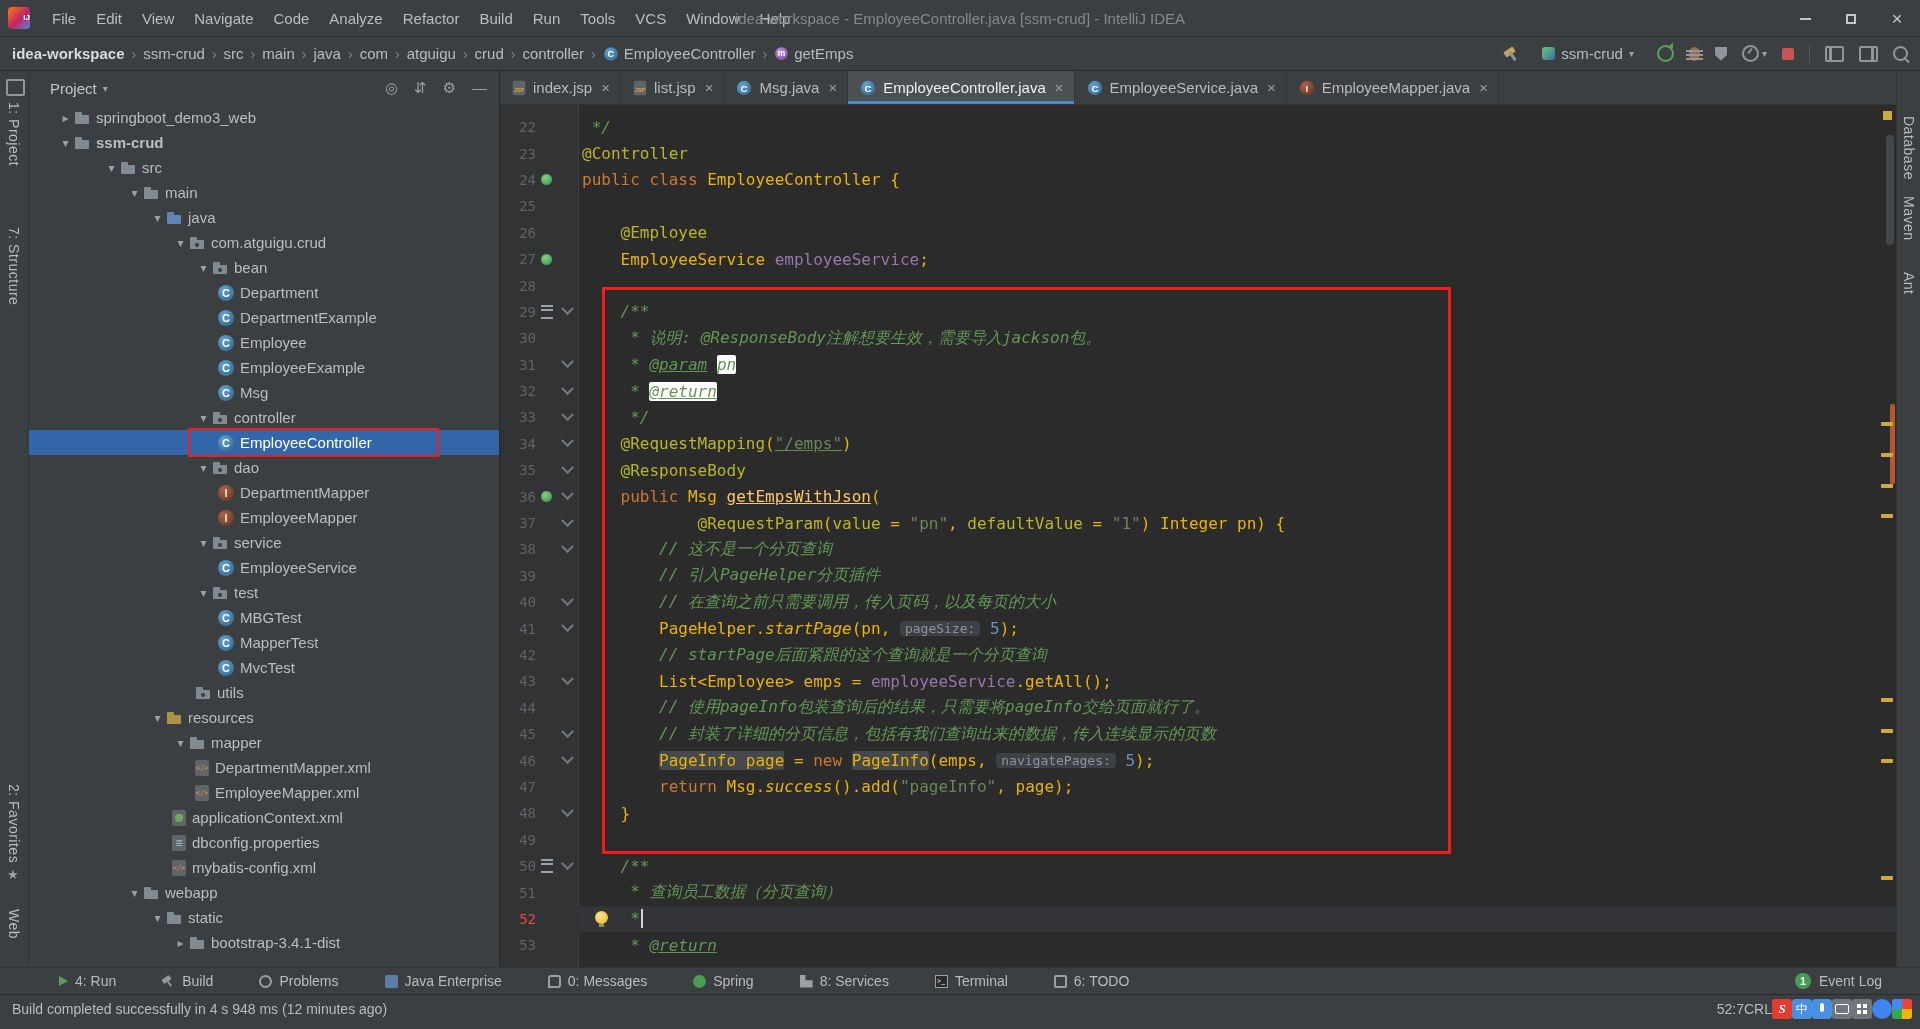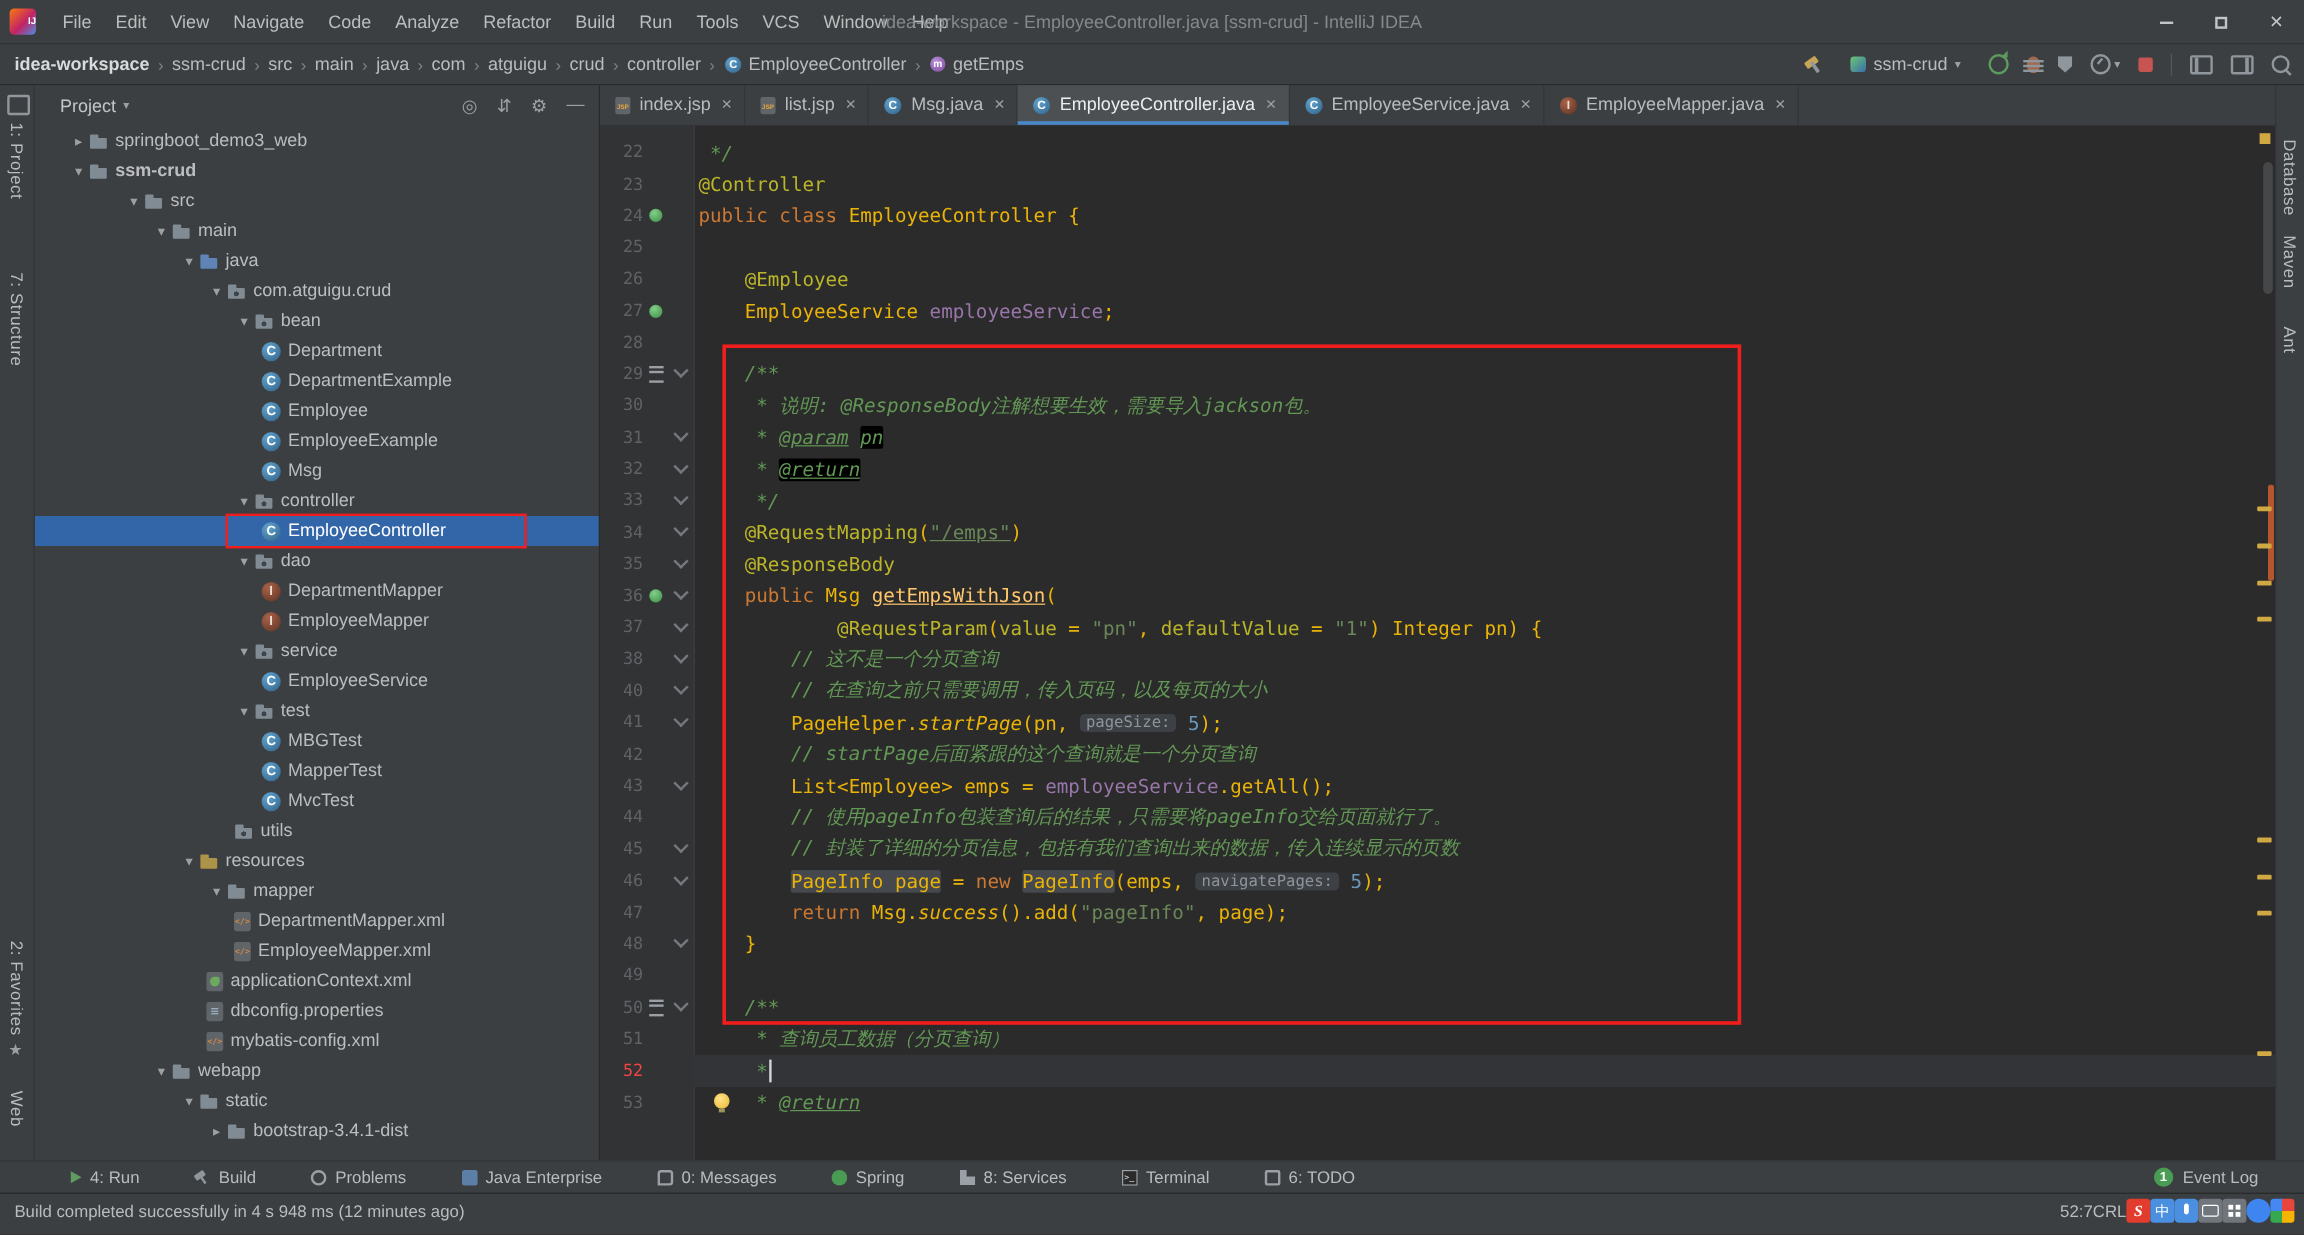--- a/index.html
+++ b/index.html
@@ -134,21 +134,21 @@
   .t-a{color:#bbb529;}
   .t-s{color:#6a8759;}
   .t-n{color:#6897bb;}
   .t-c,.t-d{color:#629755;font-style:italic;}
   .t-dt{color:#629755;font-style:italic;text-decoration:underline;}
   .t-f{color:#9876aa;}
   .t-m{color:#ffc66b;}
   .t-p{color:#eab308;}
   .t-it{font-style:italic;}
   .t-u{text-decoration:underline;}
-  .t-hl-y{background:#000000;border-radius:2px;}
+  .t-hl-y{background:#ffffff;border-radius:2px;}
   .t-hl-g{background:#45494d;border-radius:2px;}
   .t-hint{background:#3d4145;color:#8d949b;border-radius:4px;padding:0 5px;font-size:13px;}
 
   
   .emark{position:absolute;right:3px;width:12px;height:4px;background:#d0a942;border-radius:1px;z-index:4;}
   .emark-sq{position:absolute;right:4px;top:6px;width:9px;height:9px;background:#d0a942;z-index:4;}
   .emark-th{position:absolute;right:1px;top:299px;width:5px;height:80px;background:#b4562e;border-radius:2px;z-index:3;}
   .scroll-thumb{position:absolute;right:2px;top:30px;width:8px;height:110px;background:rgba(170,175,180,.22);border-radius:4px;z-index:2;}
 
   
@@ -542,20 +542,21 @@
           <div class="code-line"><span class="ln">29</span><span class="gic"><span class="g-doc"></span></span><span class="fold"><span class="fold-ch"></span></span><span class="lc"><span class="t-d">    /**</span></span></div>
           <div class="code-line"><span class="ln">30</span><span class="gic"></span><span class="fold"></span><span class="lc"><span class="t-d">     * 说明: @ResponseBody注解想要生效，需要导入jackson包。</span></span></div>
           <div class="code-line"><span class="ln">31</span><span class="gic"></span><span class="fold"><span class="fold-ch"></span></span><span class="lc"><span class="t-d">     * </span><span class="t-dt">@param</span><span class="t-d"> </span><span class="t-d t-hl-y">pn</span></span></div>
           <div class="code-line"><span class="ln">32</span><span class="gic"></span><span class="fold"><span class="fold-ch"></span></span><span class="lc"><span class="t-d">     * </span><span class="t-dt t-hl-y">@return</span></span></div>
           <div class="code-line"><span class="ln">33</span><span class="gic"></span><span class="fold"><span class="fold-ch"></span></span><span class="lc"><span class="t-d">     */</span></span></div>
           <div class="code-line"><span class="ln">34</span><span class="gic"></span><span class="fold"><span class="fold-ch"></span></span><span class="lc"><span class="t-p">    </span><span class="t-a">@RequestMapping</span><span class="t-p">(</span><span class="t-s t-u">"/emps"</span><span class="t-p">)</span></span></div>
           <div class="code-line"><span class="ln">35</span><span class="gic"></span><span class="fold"><span class="fold-ch"></span></span><span class="lc"><span class="t-p">    </span><span class="t-a">@ResponseBody</span></span></div>
           <div class="code-line"><span class="ln">36</span><span class="gic"><span class="g-bean"></span></span><span class="fold"><span class="fold-ch"></span></span><span class="lc"><span class="t-p">    </span><span class="t-k">public</span><span class="t-p"> Msg </span><span class="t-m t-u">getEmpsWithJson</span><span class="t-p">(</span></span></div>
           <div class="code-line"><span class="ln">37</span><span class="gic"></span><span class="fold"><span class="fold-ch"></span></span><span class="lc"><span class="t-p">            </span><span class="t-a">@RequestParam</span><span class="t-p">(</span><span class="t-a">value</span><span class="t-p"> = </span><span class="t-s">"pn"</span><span class="t-p">, </span><span class="t-a">defaultValue</span><span class="t-p"> = </span><span class="t-s">"1"</span><span class="t-p">) Integer pn) {</span></span></div>
           <div class="code-line"><span class="ln">38</span><span class="gic"></span><span class="fold"><span class="fold-ch"></span></span><span class="lc"><span class="t-p">        </span><span class="t-c">// 这不是一个分页查询</span></span></div>
+          <div class="code-line"><span class="ln">39</span><span class="gic"></span><span class="fold"></span><span class="lc"><span class="t-p">        </span><span class="t-c">// 引入PageHelper分页插件</span></span></div>
           <div class="code-line"><span class="ln">40</span><span class="gic"></span><span class="fold"><span class="fold-ch"></span></span><span class="lc"><span class="t-p">        </span><span class="t-c">// 在查询之前只需要调用，传入页码，以及每页的大小</span></span></div>
           <div class="code-line"><span class="ln">41</span><span class="gic"></span><span class="fold"><span class="fold-ch"></span></span><span class="lc"><span class="t-p">        PageHelper.</span><span class="t-p t-it">startPage</span><span class="t-p">(pn, </span><span class="t-hint">pageSize:</span><span class="t-p"> </span><span class="t-n">5</span><span class="t-p">);</span></span></div>
           <div class="code-line"><span class="ln">42</span><span class="gic"></span><span class="fold"></span><span class="lc"><span class="t-p">        </span><span class="t-c">// startPage后面紧跟的这个查询就是一个分页查询</span></span></div>
           <div class="code-line"><span class="ln">43</span><span class="gic"></span><span class="fold"><span class="fold-ch"></span></span><span class="lc"><span class="t-p">        List&lt;Employee&gt; emps = </span><span class="t-f">employeeService</span><span class="t-p">.getAll();</span></span></div>
           <div class="code-line"><span class="ln">44</span><span class="gic"></span><span class="fold"></span><span class="lc"><span class="t-p">        </span><span class="t-c">// 使用pageInfo包装查询后的结果，只需要将pageInfo交给页面就行了。</span></span></div>
           <div class="code-line"><span class="ln">45</span><span class="gic"></span><span class="fold"><span class="fold-ch"></span></span><span class="lc"><span class="t-p">        </span><span class="t-c">// 封装了详细的分页信息，包括有我们查询出来的数据，传入连续显示的页数</span></span></div>
           <div class="code-line"><span class="ln">46</span><span class="gic"></span><span class="fold"><span class="fold-ch"></span></span><span class="lc"><span class="t-p">        </span><span class="t-p t-hl-g">PageInfo page</span><span class="t-p"> = </span><span class="t-k">new</span><span class="t-p"> </span><span class="t-p t-hl-g">PageInfo</span><span class="t-p">(emps, </span><span class="t-hint">navigatePages:</span><span class="t-p"> </span><span class="t-n">5</span><span class="t-p">);</span></span></div>
           <div class="code-line"><span class="ln">47</span><span class="gic"></span><span class="fold"></span><span class="lc"><span class="t-p">        </span><span class="t-k">return</span><span class="t-p"> Msg.</span><span class="t-p t-it">success</span><span class="t-p">().add(</span><span class="t-s">"pageInfo"</span><span class="t-p">, page);</span></span></div>
           <div class="code-line"><span class="ln">48</span><span class="gic"></span><span class="fold"><span class="fold-ch"></span></span><span class="lc"><span class="t-p">    }</span></span></div>
           <div class="code-line"><span class="ln">49</span><span class="gic"></span><span class="fold"></span><span class="lc"></span></div>

